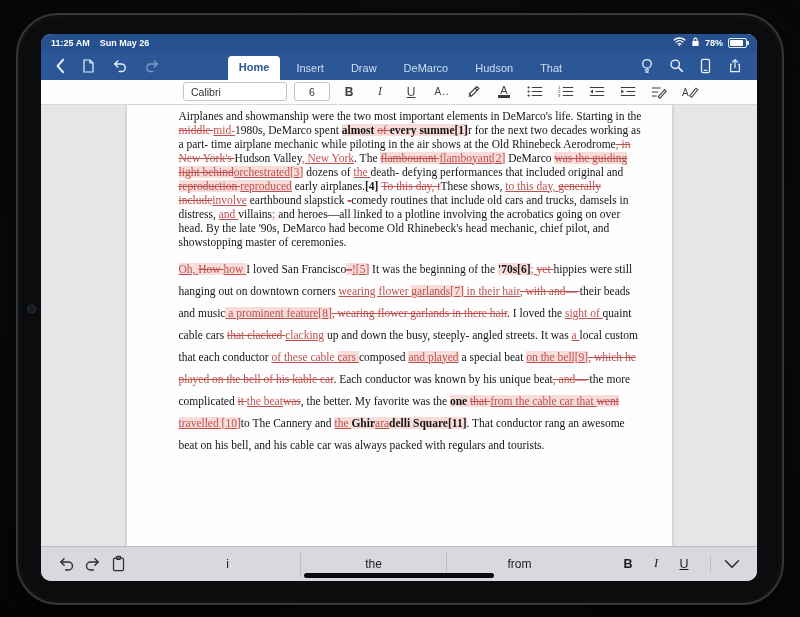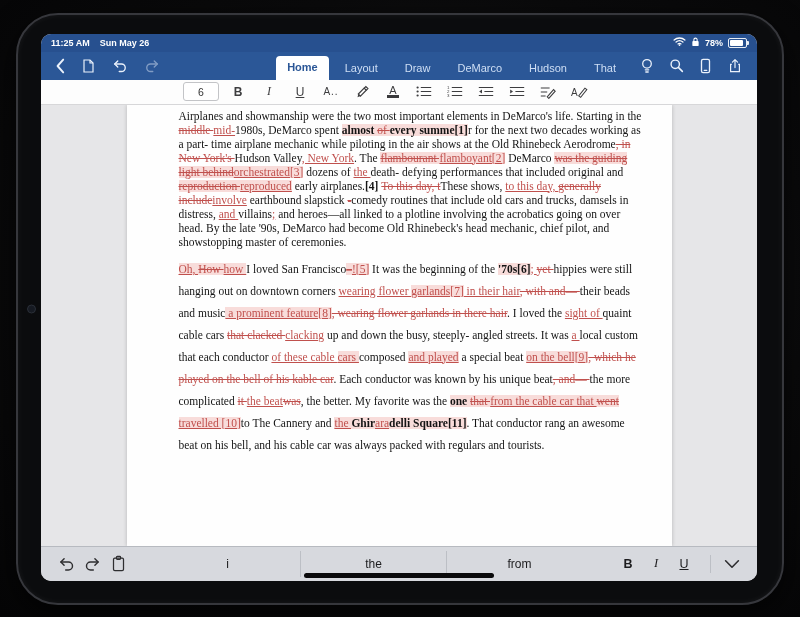--- a/index.html
+++ b/index.html
@@ -20,21 +20,21 @@
   .sb-right{display:flex;gap:5px;align-items:center;font-weight:bold;}
   .batt{position:relative;width:17px;height:8px;border:1px solid rgba(255,255,255,.9);border-radius:2px;}
   .batt::after{content:"";position:absolute;right:-3px;top:2px;width:2px;height:4px;background:rgba(255,255,255,.9);border-radius:0 1px 1px 0;}
   .batt i{position:absolute;left:1px;top:1px;bottom:1px;width:78%;background:#fff;border-radius:1px;display:block;}
   
   .command-bar{height:28px;background:#2b5797;display:flex;align-items:stretch;color:#fff;flex:0 0 auto;}
   .cb-left,.cb-right{display:flex;align-items:center;gap:16px;padding:0 14px;}
   .cb-left svg,.cb-right svg{display:block;}
   .cb-ic{color:#eaf1fb;cursor:pointer;}
   .cb-ic.dim{opacity:.45;}
-  .cb-tabs{flex:1;display:flex;align-items:flex-end;justify-content:flex-end;gap:5px;}
+  .cb-tabs{flex:1;display:flex;align-items:flex-end;justify-content:center;gap:5px;}
   .tab{font-size:11px;color:#cfdff5;padding:5px 11px 6px;cursor:pointer;}
   .tab.active{background:#fff;color:#2b5797;border-radius:4px 4px 0 0;padding-bottom:7px;font-weight:bold;}
   
   .ribbon{height:24px;background:#fdfdfd;border-bottom:1px solid #d7d7d9;display:flex;align-items:center;
           padding-left:142px;gap:7px;flex:0 0 auto;color:#3d3d3f;}
   .fbox{border:1px solid #c3c4c7;border-radius:3px;background:#fff;height:17px;display:flex;align-items:center;
         font-size:10.5px;color:#333;padding:0 7px;cursor:pointer;}
   .fbox.name{width:88px;}
   .fbox.size{width:20px;justify-content:center;}
   .rb{width:24px;height:19px;display:flex;align-items:center;justify-content:center;font-size:12px;cursor:pointer;color:#3d3d3f;}
@@ -126,21 +126,21 @@
           </span>
           <span class="cb-ic dim">
             <svg width="16" height="15" viewBox="0 0 20 20">
                 <path d="M13 4 L17 8 L13 12" fill="none" stroke="currentColor" stroke-width="1.8" stroke-linecap="round" stroke-linejoin="round"></path>
                 <path d="M17 8 H8 a5 5 0 0 0 0 10 H11" fill="none" stroke="currentColor" stroke-width="1.8" stroke-linecap="round"></path>
               </svg>
           </span>
         </div>
         <div class="cb-tabs" id="tabs">
             <div class="tab active">Home</div>
-            <div class="tab">Layout</div>
+            <div class="tab">Insert</div>
             <div class="tab">Draw</div>
             <div class="tab">DeMarco</div>
             <div class="tab">Hudson</div>
             <div class="tab">That</div>
           </div>
         <div class="cb-right">
           <span class="cb-ic">
             <svg width="12" height="16" viewBox="0 0 14 18">
                 <circle cx="7" cy="6.5" r="5" fill="none" stroke="currentColor" stroke-width="1.5"></circle>
                 <path d="M5 13.5 h4 M5.6 16 h2.8" stroke="currentColor" stroke-width="1.5" stroke-linecap="round"></path>
@@ -161,20 +161,23 @@
           <span class="cb-ic">
             <svg width="16" height="16" viewBox="0 0 20 20">
                 <path d="M6 8 H4.5 v9 h11 v-9 H14" fill="none" stroke="currentColor" stroke-width="1.5"></path>
                 <path d="M10 12 V2.5 M6.8 5.2 L10 2 L13.2 5.2" fill="none" stroke="currentColor" stroke-width="1.5" stroke-linecap="round" stroke-linejoin="round"></path>
               </svg>
           </span>
         </div>
       </div>
 
       <div class="ribbon">
+        <div class="fbox name">
+            <span>Calibri</span>
+          </div>
         <div class="fbox size">
             <span>6</span>
           </div>
         <div class="rb bold">B</div>
         <div class="rb ital">I</div>
         <div class="rb und">U</div>
         <div class="rb more">A..</div>
         <div class="rb">
           <svg width="15" height="15" viewBox="0 0 18 18">
               <path d="M4 12 L11 5 L13.5 7.5 L6.5 14.5 Z" fill="none" stroke="currentColor" stroke-width="1.4"></path>

